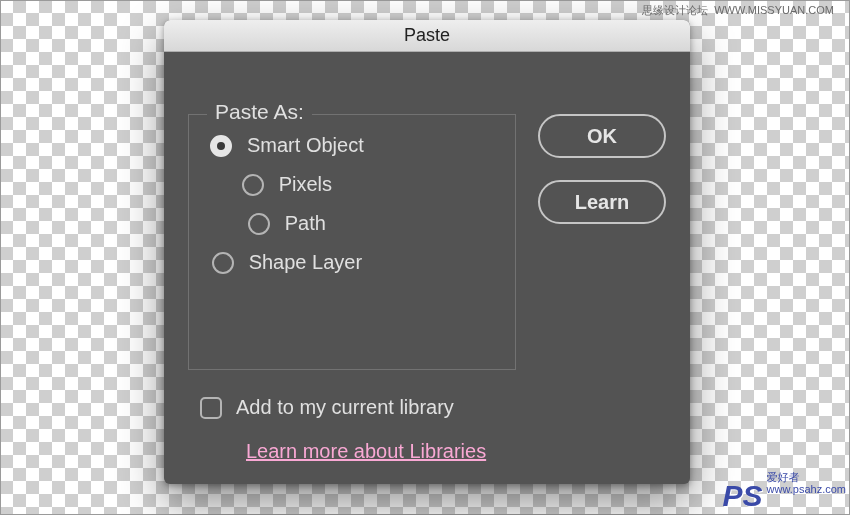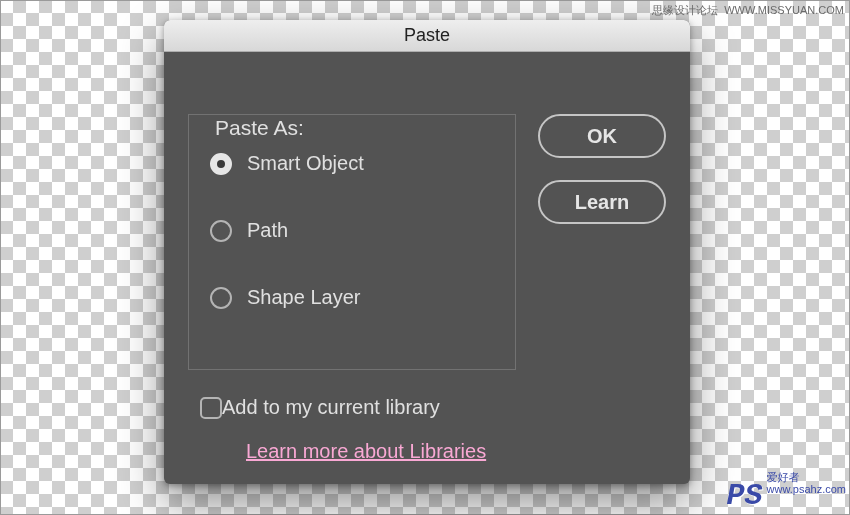--- a/index.html
+++ b/index.html
@@ -47,26 +47,25 @@
     left: 24px; top: 62px;
     width: 328px; height: 256px;
     border: 1px solid #727272;
   }
   .group-legend {
     position: absolute;
     left: 43px; top: 48px;
     background: #535353;
     padding: 0 8px;
     font-size: 21px;
-    margin-top: 16px;
   }
   .radios {
     position: absolute;
-    left: 46px; top: 100px;
-    display: flex; flex-direction: column; gap: 44px;
+    left: 46px; top: 82px;
+    display: flex; flex-direction: column; gap: 16px; align-items: center;
   }
   .radio-row {
     display: flex; align-items: center; gap: 15px;
     cursor: pointer;
   }
   .radio {
     width: 22px; height: 22px; border-radius: 50%;
     border: 2px solid #b4b4b4;
     background: #535353;
     display: flex; align-items: center; justify-content: center;
@@ -74,21 +73,21 @@
   }
   .radio.selected { border-color: #e6e6e6; background: #e6e6e6; }
   .radio.selected::after {
     content: ""; width: 8px; height: 8px; border-radius: 50%;
     background: #3a3a3a;
   }
 
   .checkbox-row {
     position: absolute;
     left: 36px; top: 344px;
-    display: flex; align-items: center; 
+    display: flex; align-items: center; gap: 14px;
   }
   .checkbox {
     width: 22px; height: 22px;
     border: 2px solid #b4b4b4; border-radius: 5px;
     background: #535353;
   }
 
   .link {
     position: absolute;
     left: 82px; top: 388px;
@@ -108,29 +107,29 @@
     border: 2px solid #c5c5c5;
     border-radius: 22px;
     background: transparent;
     color: #e6e6e6;
     font-size: 20px;
     display: flex; align-items: center; justify-content: center;
     cursor: pointer;
   }
 
   .wm-tr {
-    position: absolute; right: 6px; top: 3px;
+    position: absolute; right: 16px; top: 3px;
     font-size: 11px; color: #6a6a6a;
   }
   .wm-br {
     position: absolute; right: 4px; bottom: 2px;
     display: flex; align-items: flex-end; gap: 4px;
   }
   .wm-br .logo {
-    font-family: Liberation Mono, monospace;
+    font-family: Liberation Sans, sans-serif;
     font-weight: bold; font-style: italic;
     font-size: 30px; color: #3a4aa8;
     text-shadow: 1px 1px 0 #fff;
   }
   .wm-br .sub {
     font-size: 11px; color: #3a4aa8;
     display: flex; flex-direction: column; line-height: 12px;
     margin-bottom: 18px;
   }
 </style>
@@ -144,20 +143,24 @@
   <div class="titlebar">Paste</div>
   <div class="body">
 
     <div class="group"></div>
     <div class="group-legend">Paste As:</div>
 
     <div class="radios">
       <div class="radio-row">
         <span class="radio selected"></span>
         <span>Smart Object</span>
+      </div>
+      <div class="radio-row">
+        <span class="radio"></span>
+        <span>Pixels</span>
       </div>
       <div class="radio-row">
         <span class="radio"></span>
         <span>Path</span>
       </div>
       <div class="radio-row">
         <span class="radio"></span>
         <span>Shape Layer</span>
       </div>
     </div>

